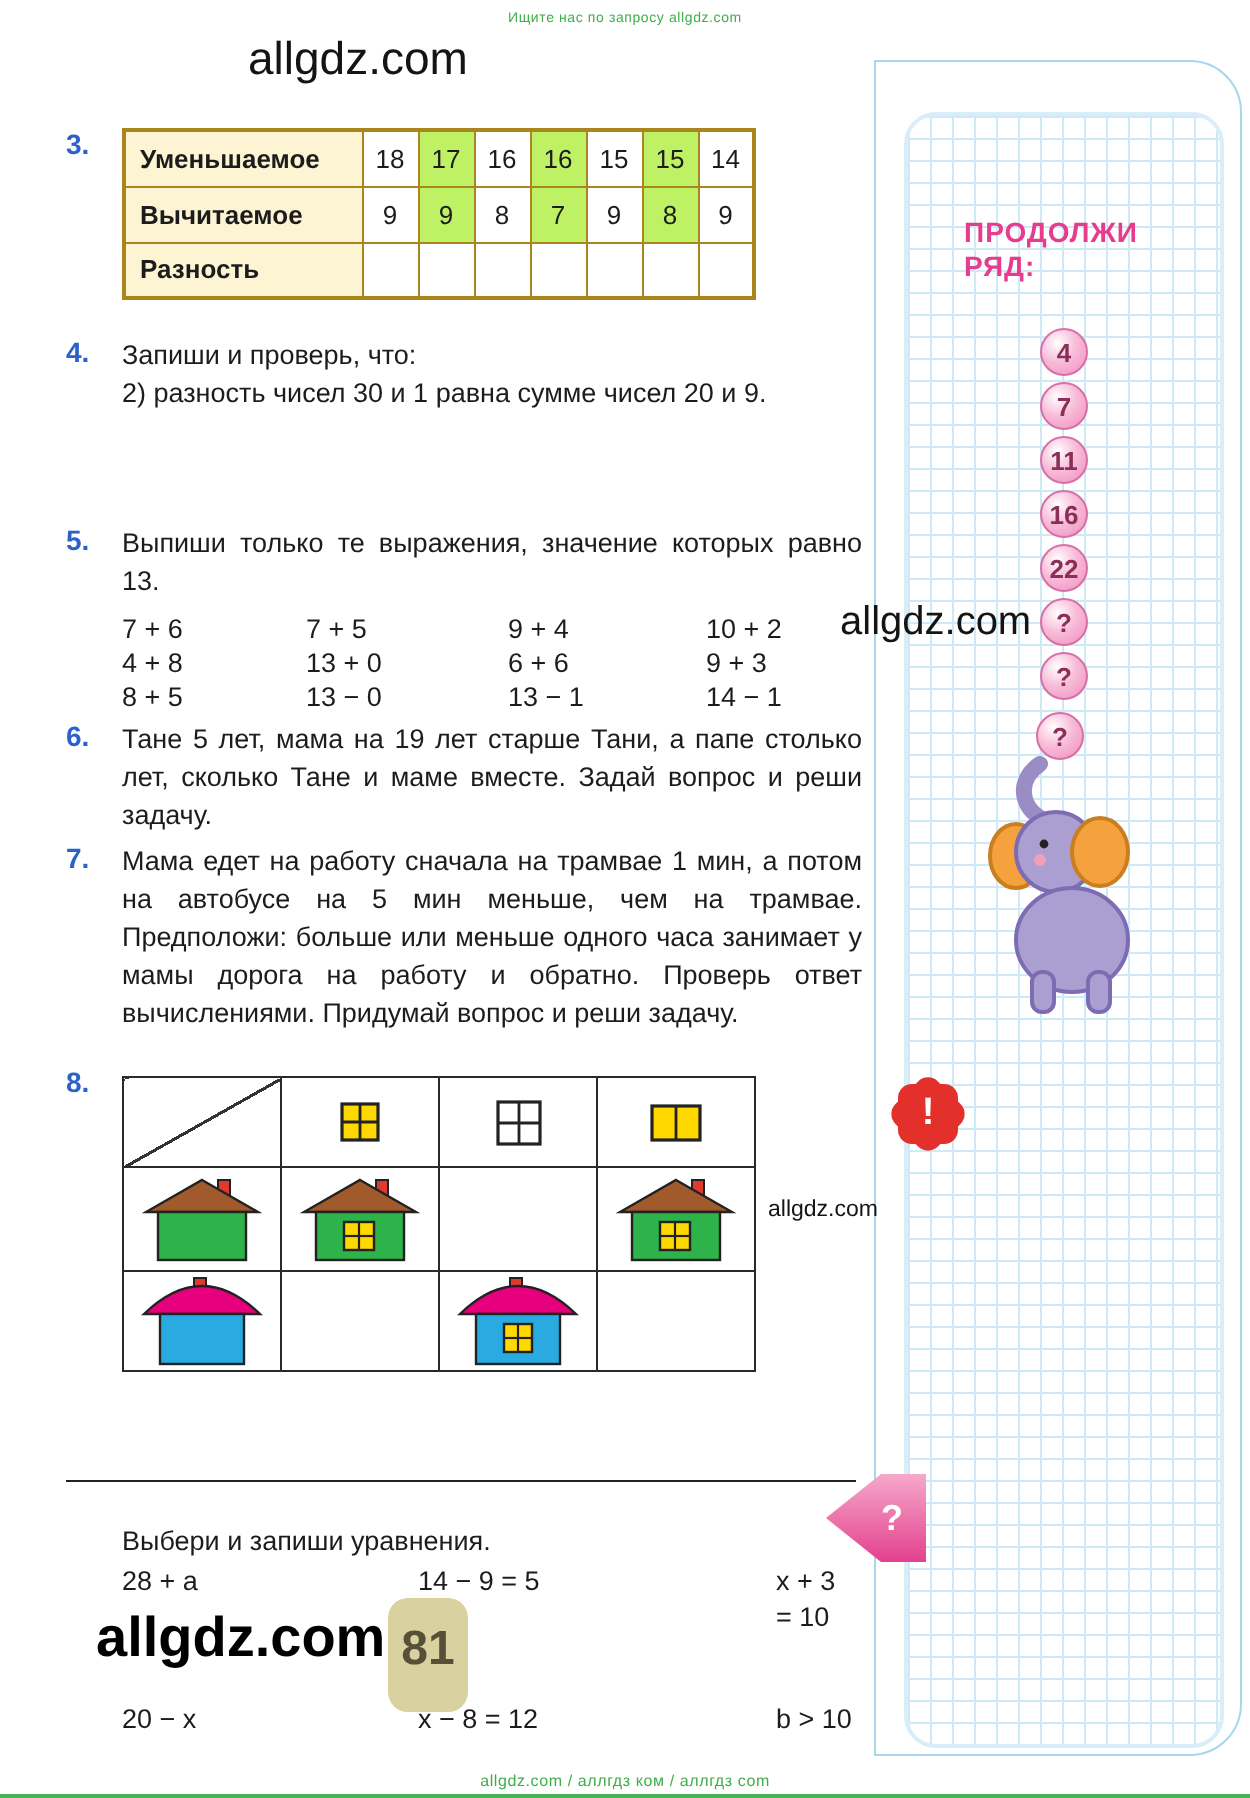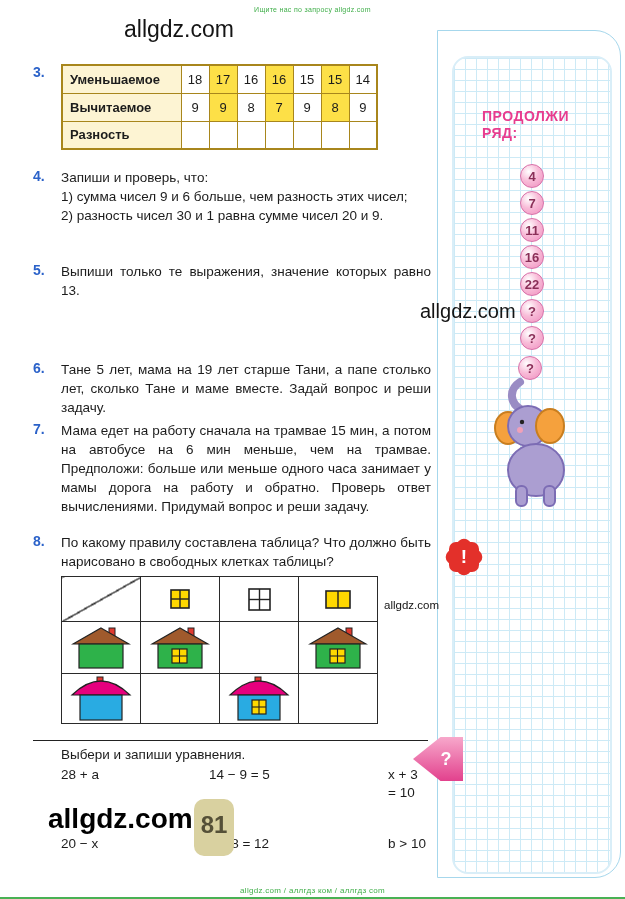--- a/index.html
+++ b/index.html
@@ -24,38 +24,38 @@
   .task { position:absolute; left:33px; width:398px; display:flex; }
   .tnum { width:28px; flex:0 0 28px; color:#2b62c9; font-weight:bold; font-size:14px; }
   .tbody{ flex:1; font-size:13.5px; line-height:19px; text-align:justify; }
 
   
   table.t3 { border-collapse:collapse; border:2.5px solid #a8861c; background:#fff; }
   table.t3 td { border:1.6px solid #a8861c; height:28px; font-size:13px;
     text-align:center; min-width:28px; padding:0 2px; }
   table.t3 td.lbl { width:119px; text-align:left; padding-left:7px; font-weight:bold;
     background:#fdf4d3; }
-  table.t3 td.yl { background:#fde047;text-align:center; }
+  table.t3 td.yl { background:#bef264;text-align:center; }
 
   
   .exp-grid { display:grid; grid-template-columns:92px 101px 99px auto;
     margin-top:6px; font-size:13.5px; line-height:17px; text-align:left; }
 
   
   table.pic { border-collapse:collapse; margin-top:5px; }
   table.pic td { border:1.6px solid #2a2a2a; width:79px; text-align:center; vertical-align:middle; }
   table.pic tr:nth-child(1) td { height:45px; }
   table.pic tr:nth-child(2) td { height:52px; }
   table.pic tr:nth-child(3) td { height:50px; }
   td.slash { background:linear-gradient(to bottom right,
       transparent 49%, #333 49%, #333 51%, transparent 51%); }
 
   
   .eq-section { position:absolute; left:33px; top:740px; width:395px;
-    border-top:1.6px solid #222; padding-top:5px; }
+    border-top:1.6px solid #222; padding-top:21px; }
   .eq-title { margin-left:28px; font-size:13.5px; line-height:18px; }
   .eq-grid { display:grid; grid-template-columns:115px 146px auto;
     margin-left:28px; font-size:13.5px; line-height:18px; margin-top:2px;gap:33px; }
 
   
   .page-tab { position:absolute; left:194px; top:799px; width:40px; height:57px;
     background:#d9d1a0; border-radius:10px; text-align:center; padding-top:12px; }
   .page-tab span { font-size:24px; font-weight:bold; color:#555037; }
   .footer { position:absolute; bottom:4px; left:0; right:0; text-align:center;
     font-size:8px; color:#3fae49; letter-spacing:.3px; }
@@ -140,46 +140,58 @@
       <td></td>
     </tr>
   </tbody>
     </table>
 </div>
 
 <div class="task" style="top:168px;">
   <div class="tnum">4.</div>
   <div class="tbody">
     <div>Запиши и проверь, что:</div>
-    <div>1) сумма чисел 9 и 6 больше, чем разность этих чисел;</div>
     <div>2) разность чисел 30 и 1 равна сумме чисел 20 и 9.</div>
   </div>
 </div>
 
 <div class="task" style="top:262px;">
   <div class="tnum">5.</div>
   <div class="tbody">
     <div>Выпиши только те выражения, значение которых равно 13.</div>
+    <div class="exp-grid">
+      <span>7 + 6</span>
+      <span>7 + 5</span>
+      <span>9 + 4</span>
+      <span>10 + 2</span>
+      <span>4 + 8</span>
+      <span>13 + 0</span>
+      <span>6 + 6</span>
+      <span>9 + 3</span>
+      <span>8 + 5</span>
+      <span>13 − 0</span>
+      <span>13 − 1</span>
+      <span>14 − 1</span>
+    </div>
   </div>
 </div>
 
 <div class="task" style="top:360px;">
   <div class="tnum">6.</div>
   <div class="tbody">Тане 5 лет, мама на 19 лет старше Тани, а папе столько лет, сколько Тане и маме вместе. Задай вопрос и реши задачу.</div>
 </div>
 
 <div class="task" style="top:421px;">
   <div class="tnum">7.</div>
-  <div class="tbody">Мама едет на работу сначала на трамвае 15 мин, а потом на автобусе на 6 мин меньше, чем на трамвае. Предположи: больше или меньше одного часа занимает у мамы дорога на работу и обратно. Проверь ответ вычислениями. Придумай вопрос и реши задачу.</div>
+  <div class="tbody">Мама едет на работу сначала на трамвае 1 мин, а потом на автобусе на 5 мин меньше, чем на трамвае. Предположи: больше или меньше одного часа занимает у мамы дорога на работу и обратно. Проверь ответ вычислениями. Придумай вопрос и реши задачу.</div>
 </div>
 
 <div class="task" style="top:533px;">
   <div class="tnum">8.</div>
   <div class="tbody">
-    <div>По какому правилу составлена таблица? Что должно быть нарисовано в свободных клетках таблицы?</div>
     <table class="pic">
       <tbody>
           <tr>
         <td class="slash"></td>
         <td>
           <div class="winwrap">
                 <svg width="20" height="20">
                   <rect x="1" y="1" width="18" height="18" fill="#ffd800" stroke="#222" stroke-width="1.6"></rect>
                   <line x1="10" y1="1" x2="10" y2="19" stroke="#222" stroke-width="1.4"></line>
                   <line x1="1" y1="10" x2="19" y2="10" stroke="#222" stroke-width="1.4"></line>

